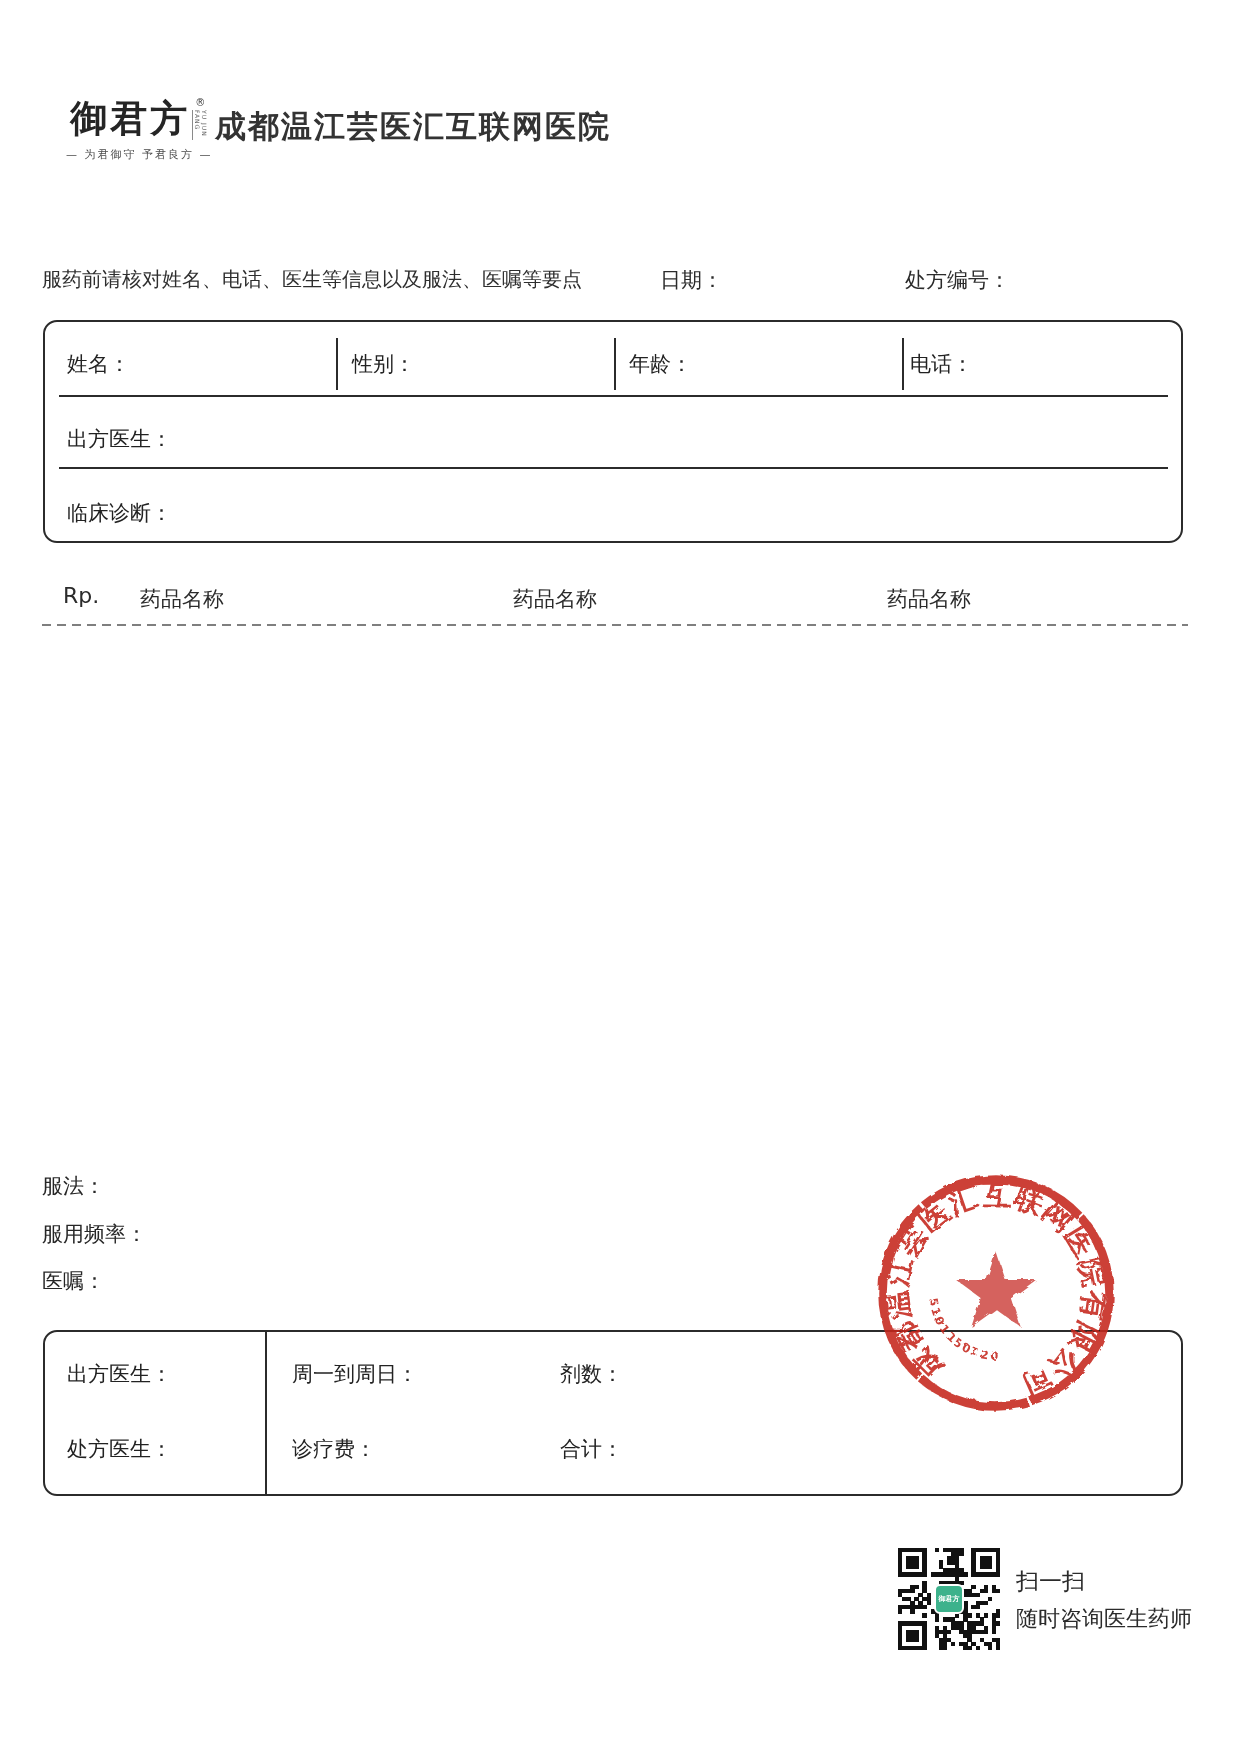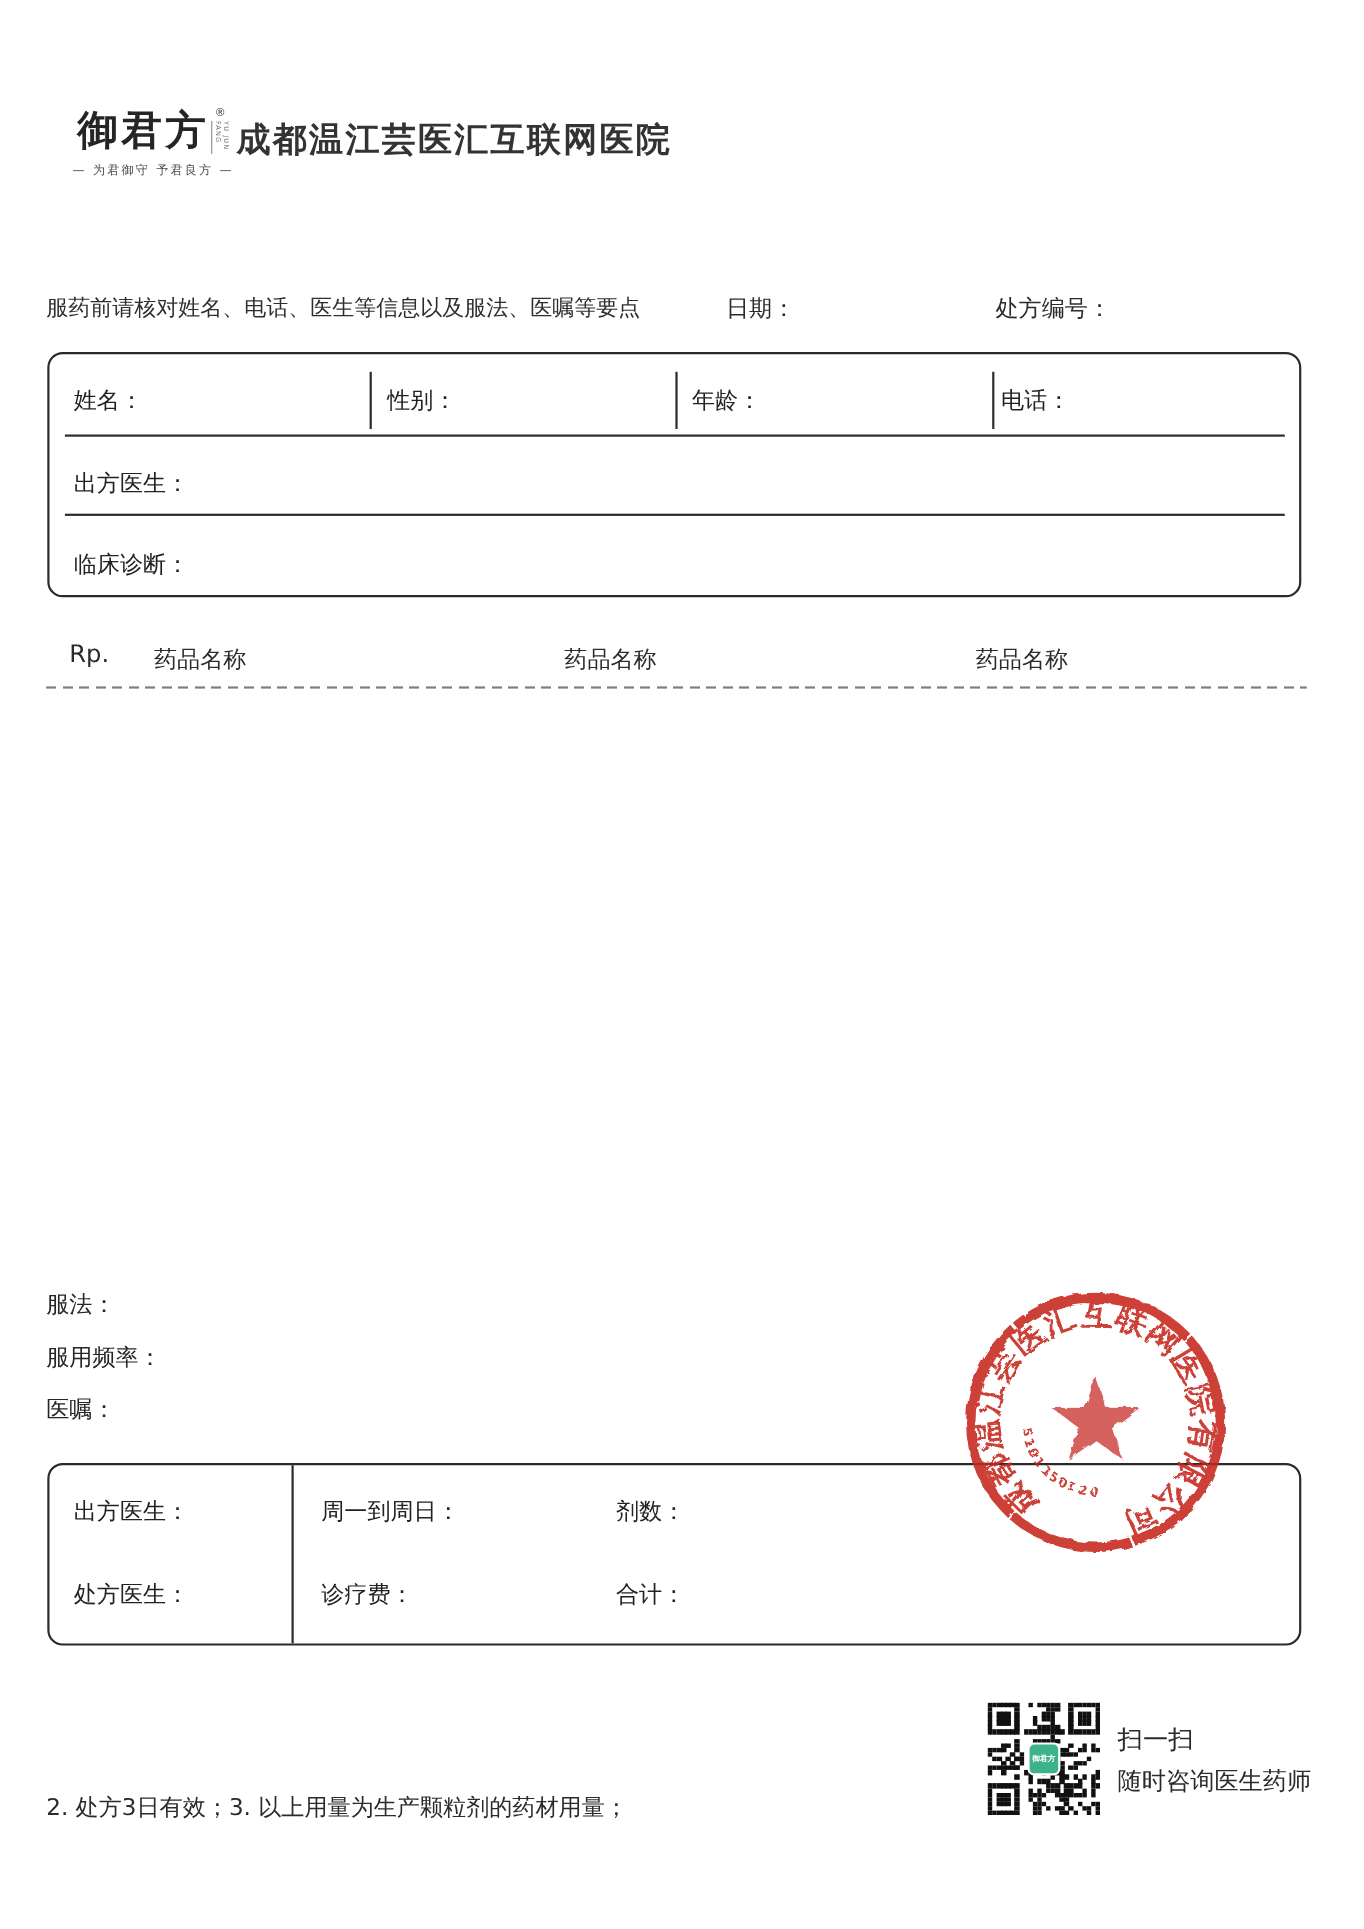--- a/index.html
+++ b/index.html
@@ -133,21 +133,20 @@
           <textPath href="#seal-text-path">成都温江芸医汇互联网医院有限公司</textPath>
         </text>
         <text font-size="12" font-weight="700" letter-spacing="2.5" font-family="&quot;DejaVu Sans&quot;,&quot;Liberation Sans&quot;,sans-serif" fill="#c5281e">
           <textPath href="#seal-num-path">5101150120023</textPath>
         </text>
         <polygon points="130,86 140,116.25 171.8,116.4 146.2,135.3 155.9,165.6 130,147 104.1,165.6 113.8,135.3 88.2,116.4 120,116.25" opacity="0.82" fill="#c5281e"></polygon>
       </g>
     </svg>
   </div>
 
-  <div class="abs foot-line" style="top:1629px;">2. 处方3日有效；3. 以上用量为生产颗粒剂的药材用量；</div>
 
   <div class="abs qr-box">
     <div class="qr-grid" id="qr-grid">
         <div class="qr-cell" style="left: 0px; top: 0px; width: 4.38px; height: 4.38px;"></div>
         <div class="qr-cell" style="left: 4.08px; top: 0px; width: 4.38px; height: 4.38px;"></div>
         <div class="qr-cell" style="left: 8.16px; top: 0px; width: 4.38px; height: 4.38px;"></div>
         <div class="qr-cell" style="left: 12.24px; top: 0px; width: 4.38px; height: 4.38px;"></div>
         <div class="qr-cell" style="left: 16.32px; top: 0px; width: 4.38px; height: 4.38px;"></div>
         <div class="qr-cell" style="left: 20.4px; top: 0px; width: 4.38px; height: 4.38px;"></div>
         <div class="qr-cell" style="left: 24.48px; top: 0px; width: 4.38px; height: 4.38px;"></div>

